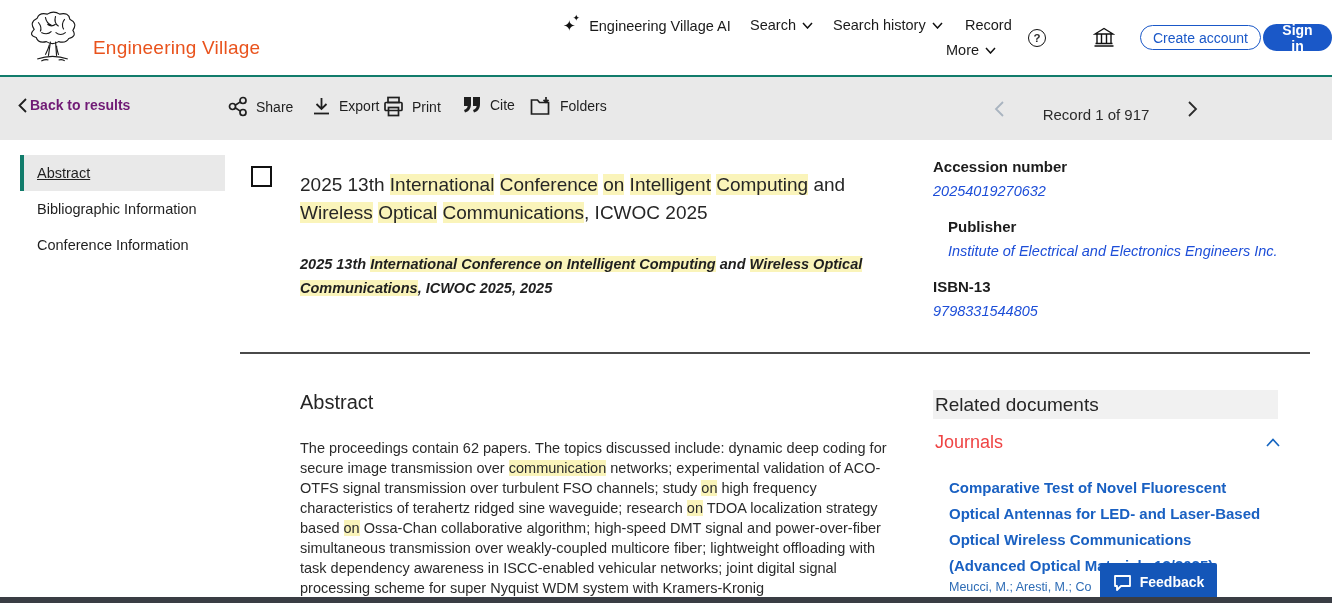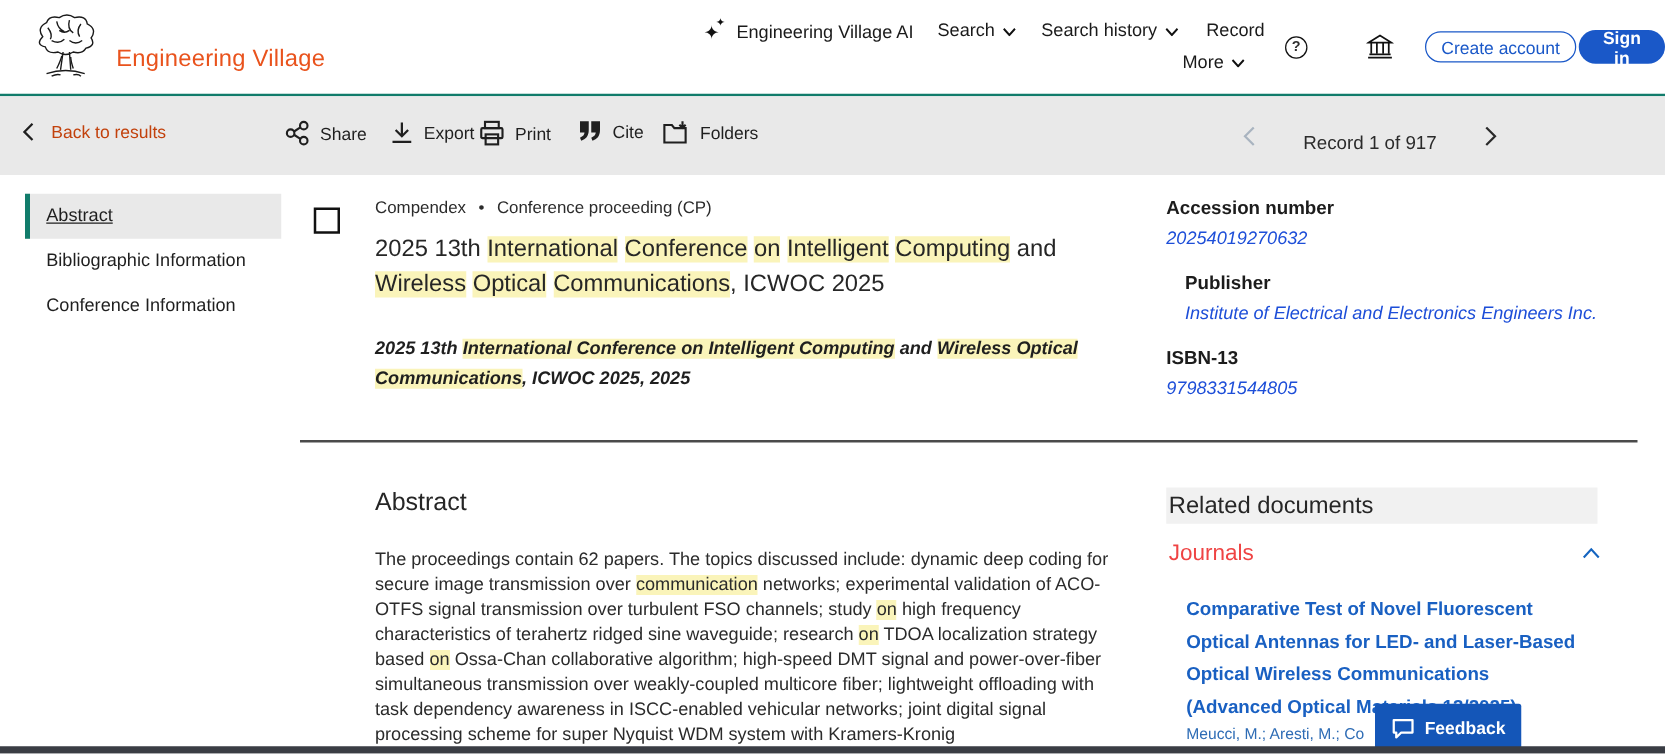--- a/index.html
+++ b/index.html
@@ -25,21 +25,21 @@
     border:1.3px solid #1a58c8; border-radius:13px; color:#1a58c8; font-size:14px;
     background:#fff; display:flex; align-items:center; cursor:pointer; }
   .btn-fill { position:absolute; top:24px; left:1263px; height:27px; padding:0 14px;
     border:none; border-radius:14px; color:#fff; font-size:14px; font-weight:bold;
     background:#1a58c8; display:flex; align-items:center; cursor:pointer; }
   .teal-line { position:absolute; top:75px; left:0; width:100%; height:2px; background:#117c6b; }
 
   
   .toolbar { position:absolute; top:77px; left:0; width:100%; height:63px; background:#e9e9e9; }
   .back-link { position:absolute; top:20px; left:18px; display:flex; align-items:center;
-    gap:14px; font-size:14px; color:#c2410c; cursor:pointer; }
+    gap:3px; font-size:14px; color:#701a75; cursor:pointer;font-weight:bold; }
   .action { position:absolute; top:19px; display:flex; align-items:center; gap:8px;
     font-size:14px; color:#1f1f1f; cursor:pointer; }
   .record-nav { position:absolute; top:18px; left:985px; display:flex; align-items:flex-end; }
   .rec-chev { width:28px; height:28px; display:flex; align-items:center; justify-content:center; cursor:pointer; }
   .rec-label { width:150px; text-align:center; font-size:15px; color:#2b2b2b; margin:0 8px; }
 
   
   .sidebar { position:absolute; top:155px; left:20px; width:205px; }
   .side-item { font-size:14.5px; color:#1f1f1f; padding:10px 0 10px 17px; cursor:pointer; }
   .side-item.active { background:#e9e9e9; border-left:4px solid #117c6b; padding-left:13px; }
@@ -228,25 +228,20 @@
       <span>Bibliographic Information</span>
     </div>
     <div class="side-item">
       <span>Conference Information</span>
     </div>
   </div>
 
   <div class="checkbox"></div>
 
   <div class="main">
-    <div class="meta-line">
-      <span>Compendex</span>
-      <span>•</span>
-      <span>Conference proceeding (CP)</span>
-    </div>
     <div class="title"><span>2025 13th </span><span class="hl">International</span><span> </span><span class="hl">Conference</span><span> </span><span class="hl">on</span><span> </span><span class="hl">Intelligent</span><span> </span><span class="hl">Computing</span><span> and </span><span class="hl">Wireless</span><span> </span><span class="hl">Optical</span><span> </span><span class="hl">Communications</span><span>, ICWOC 2025</span></div>
     <div class="citation"><span>2025 13th </span><span class="hl">International Conference on Intelligent Computing</span><span> and </span><span class="hl">Wireless Optical Communications</span><span>, ICWOC 2025, 2025</span></div>
   </div>
 
   <div class="detail" style="top:158px;">
     <div class="lbl">Accession number</div>
     <div class="val">20254019270632</div>
   </div>
   <div class="detail" style="top:218px;margin-left:15px;">
     <div class="lbl">Publisher</div>

